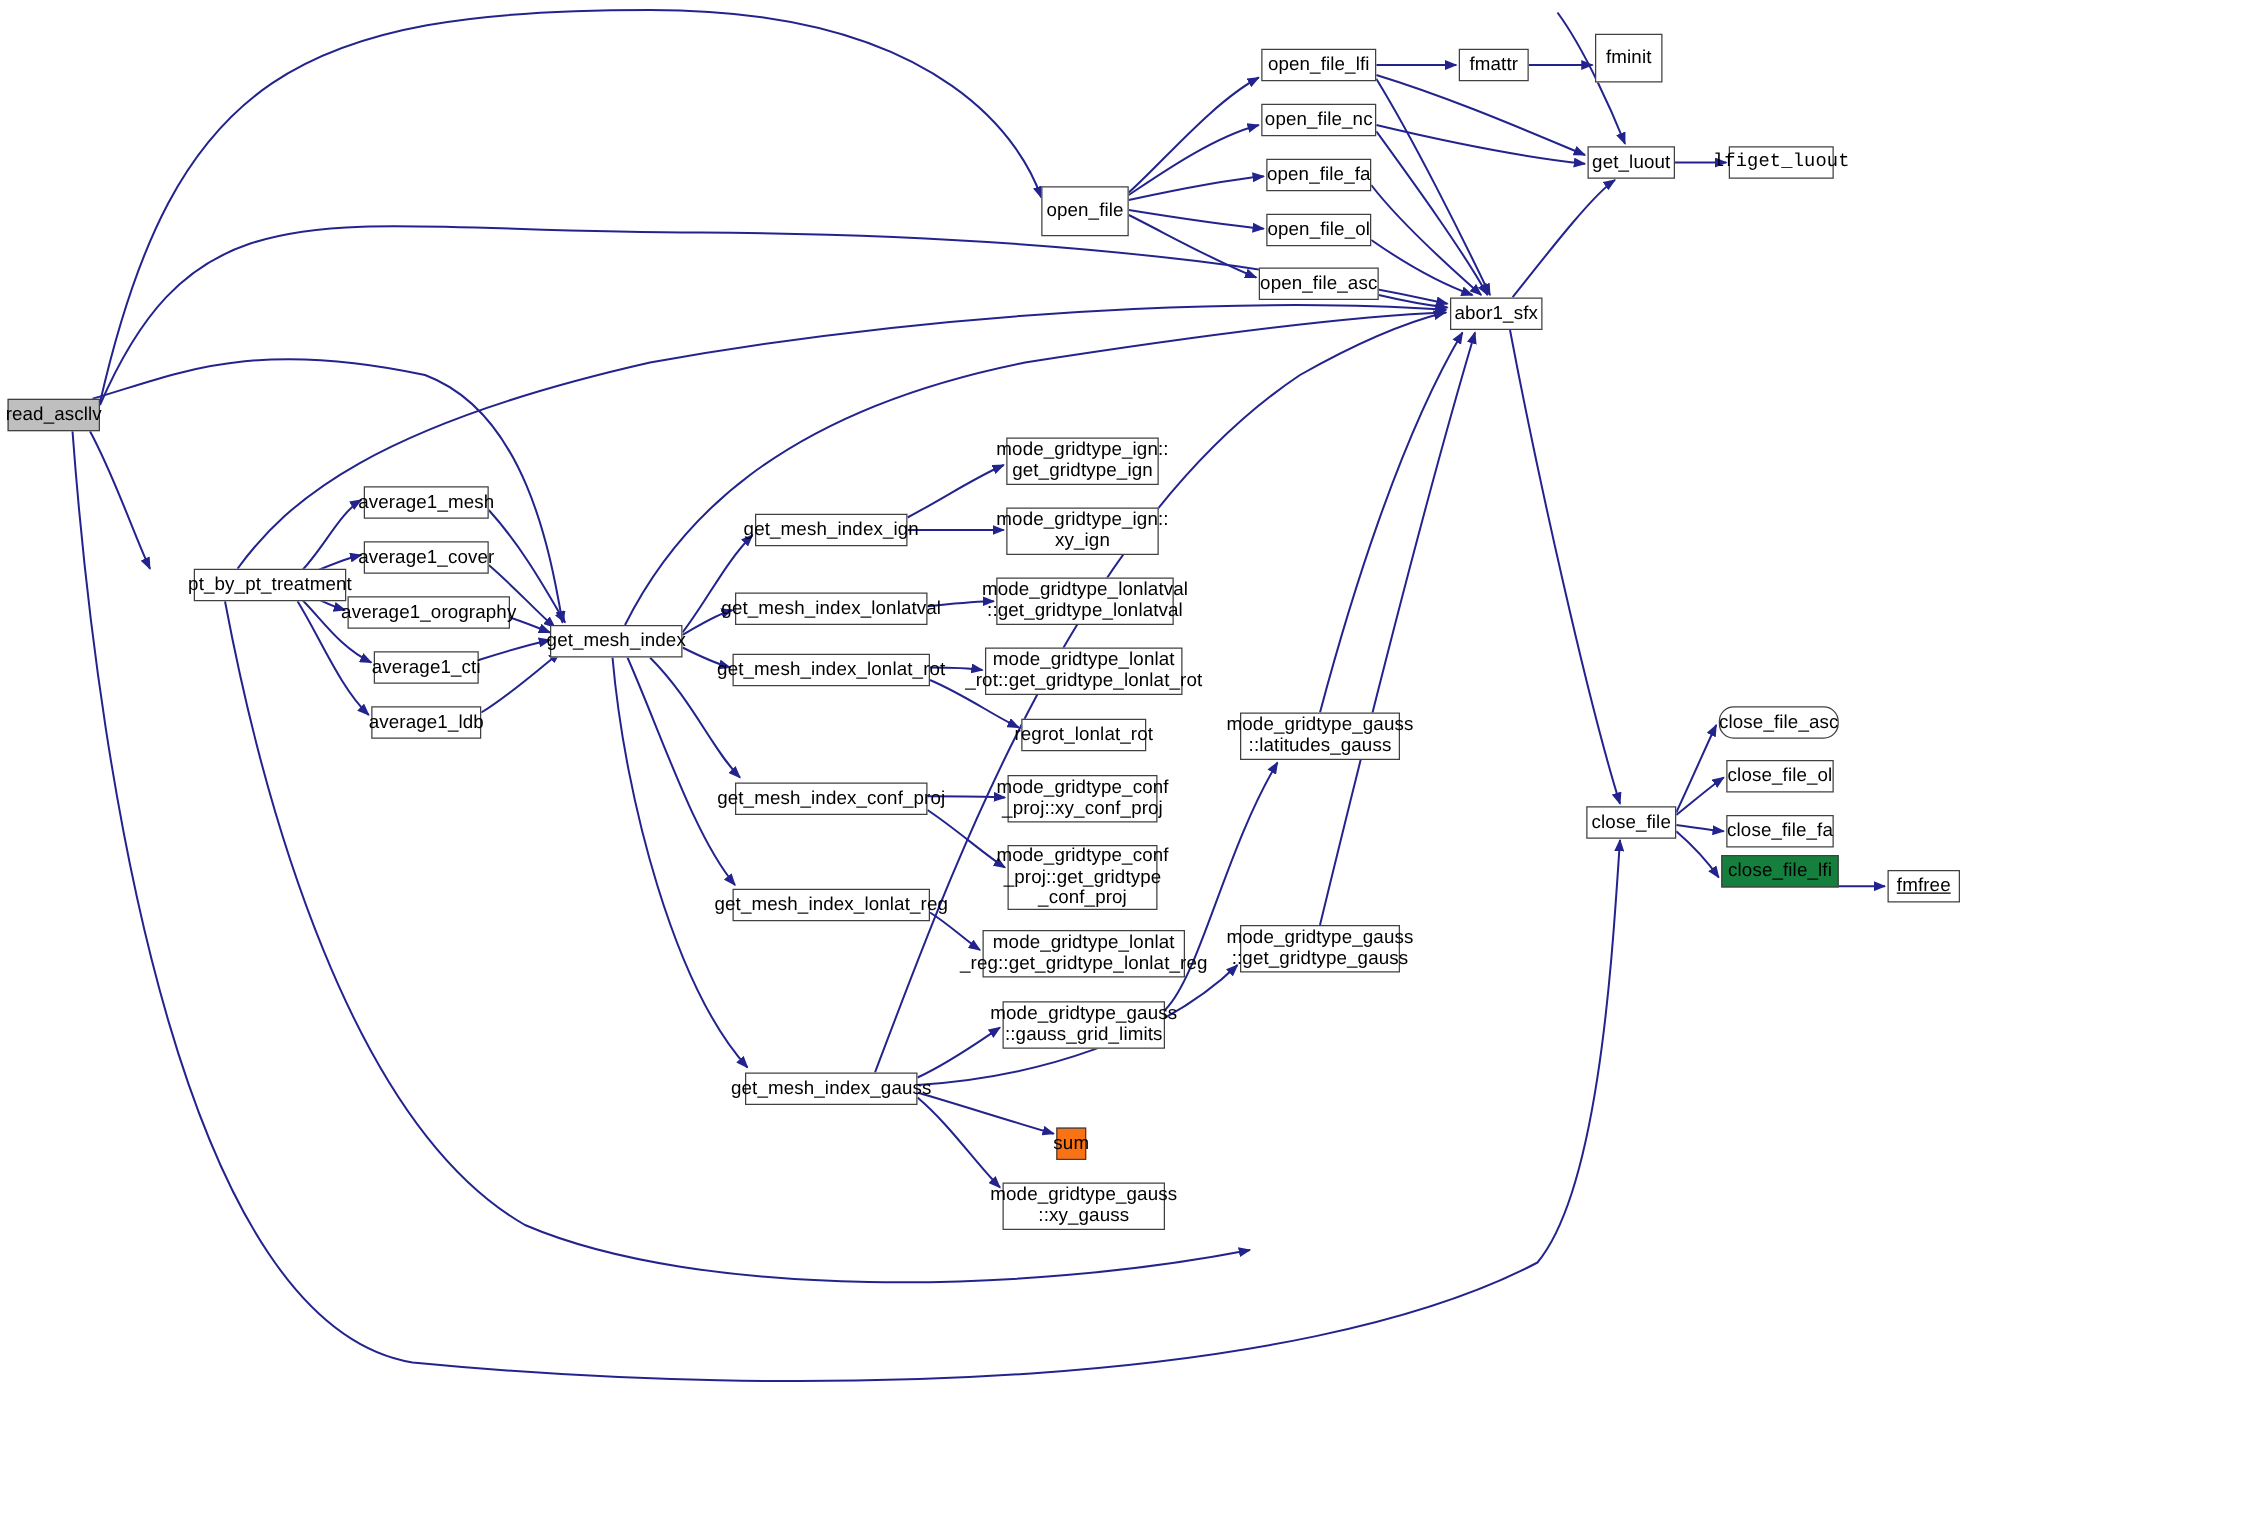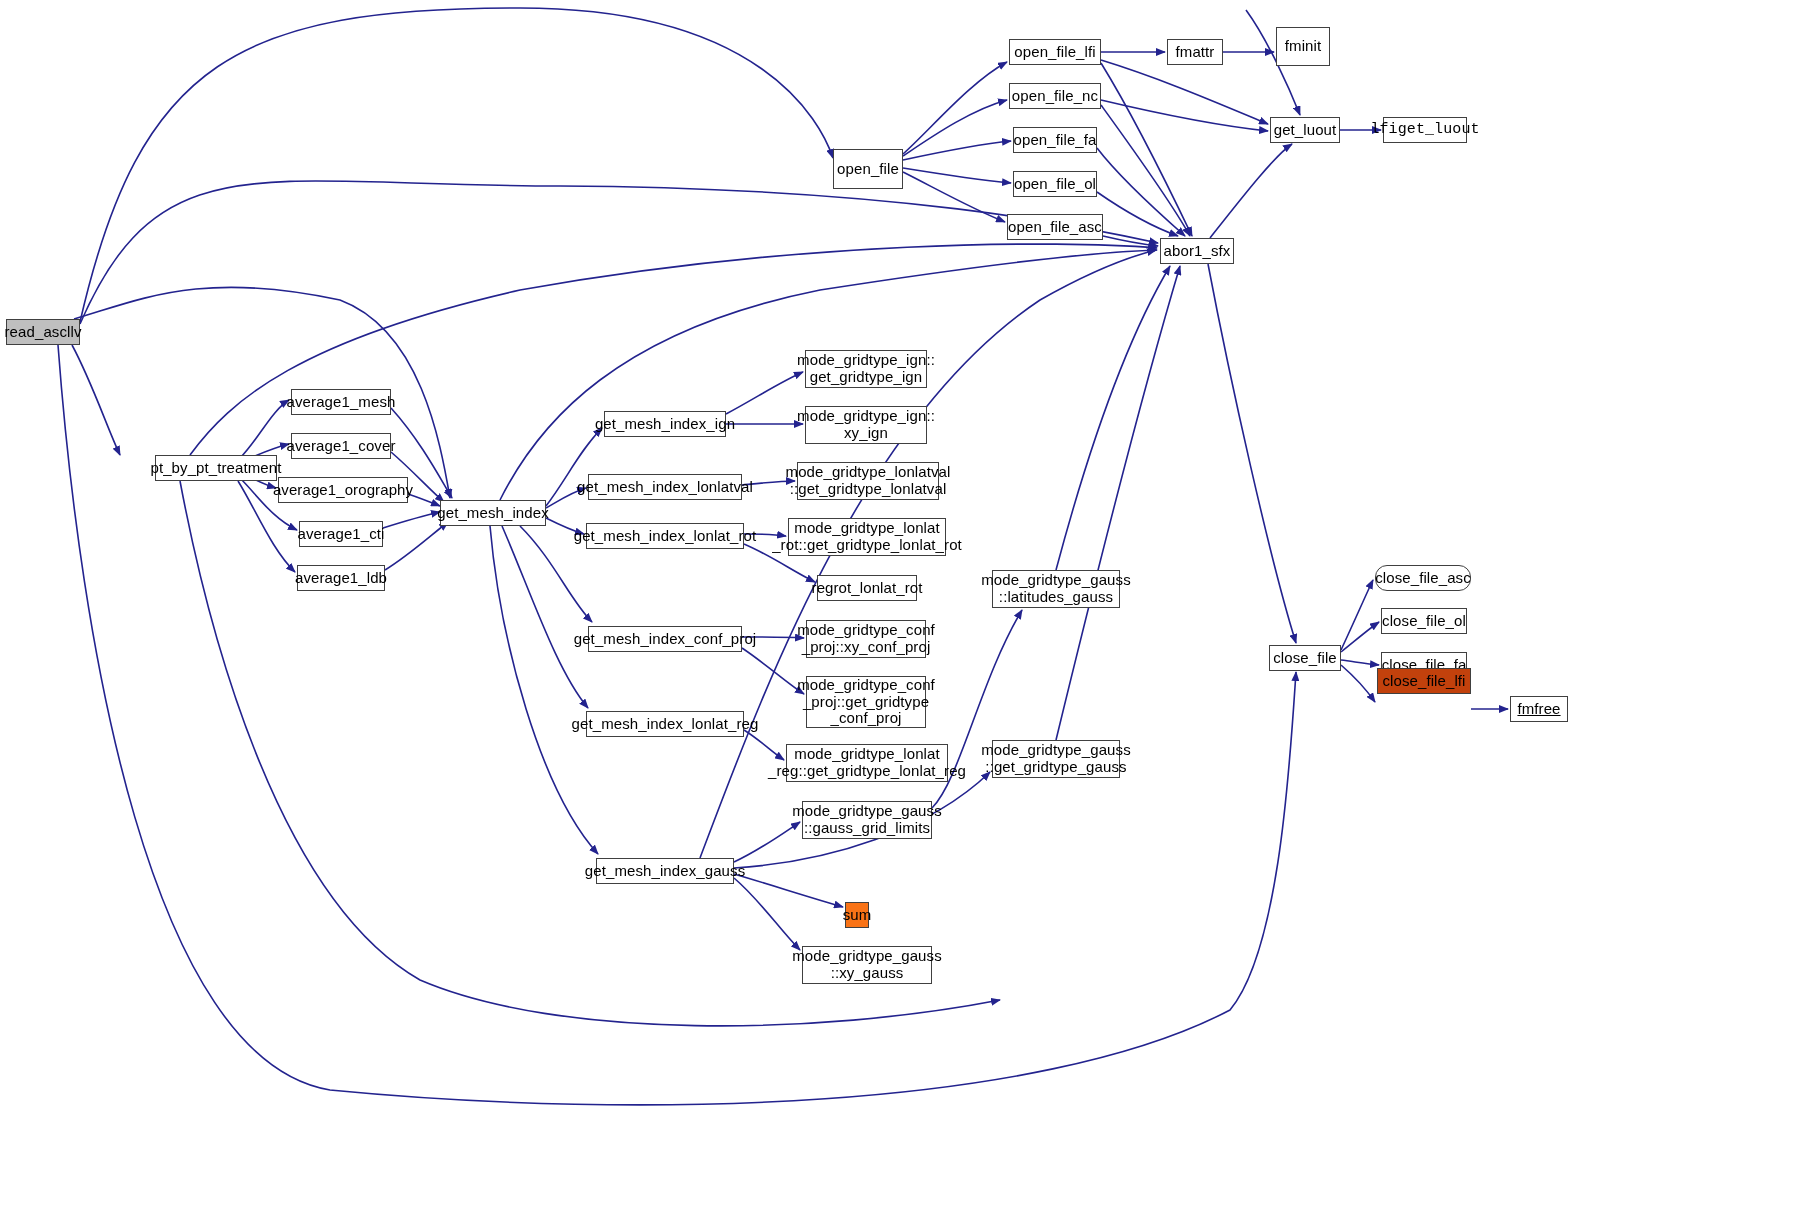--- a/index.html
+++ b/index.html
@@ -136,16 +136,16 @@
       <div class="node" style="left: 1007px; top: 214px; width: 96px; height: 26px; background: rgb(255, 255, 255); border-color: rgb(64, 64, 64);">open_file_asc</div>
       <div class="node" style="left: 1167px; top: 39px; width: 56px; height: 26px; background: rgb(255, 255, 255); border-color: rgb(64, 64, 64);">fmattr</div>
       <div class="node" style="left: 1276px; top: 27px; width: 54px; height: 39px; background: rgb(255, 255, 255); border-color: rgb(64, 64, 64);">fminit</div>
       <div class="node" style="left: 1270px; top: 117px; width: 70px; height: 26px; background: rgb(255, 255, 255); border-color: rgb(64, 64, 64);">get_luout</div>
       <div class="node" style="left: 1383px; top: 117px; width: 84px; height: 26px; background: rgb(255, 255, 255); border-color: rgb(64, 64, 64); font-family: Liberation Mono, monospace;">lfiget_luout</div>
       <div class="node" style="left: 1160px; top: 238px; width: 74px; height: 26px; background: rgb(255, 255, 255); border-color: rgb(64, 64, 64);">abor1_sfx</div>
       <div class="node" style="left: 1269px; top: 645px; width: 72px; height: 26px; background: rgb(255, 255, 255); border-color: rgb(64, 64, 64);">close_file</div>
       <div class="node" style="left: 1375px; top: 565px; width: 96px; height: 26px; background: rgb(255, 255, 255); border-color: rgb(64, 64, 64); border-radius: 12px;">close_file_asc</div>
       <div class="node" style="left: 1381px; top: 608px; width: 86px; height: 26px; background: rgb(255, 255, 255); border-color: rgb(64, 64, 64);">close_file_ol</div>
       <div class="node" style="left: 1381px; top: 652px; width: 86px; height: 26px; background: rgb(255, 255, 255); border-color: rgb(64, 64, 64);">close_file_fa</div>
-      <div class="node" style="left: 1377px; top: 668px; width: 94px; height: 26px; background: #c2410c; border-color: rgb(64, 64, 64);">close_file_lfi</div>
+      <div class="node" style="left: 1377px; top: 684px; width: 94px; height: 26px; background: #15803d; border-color: rgb(64, 64, 64);">close_file_lfi</div>
       <div class="node" style="left: 1510px; top: 696px; width: 58px; height: 26px; background: rgb(255, 255, 255); border-color: rgb(64, 64, 64); text-decoration: underline;">fmfree</div>
     </div>
 </div>
 
 </body></html>

